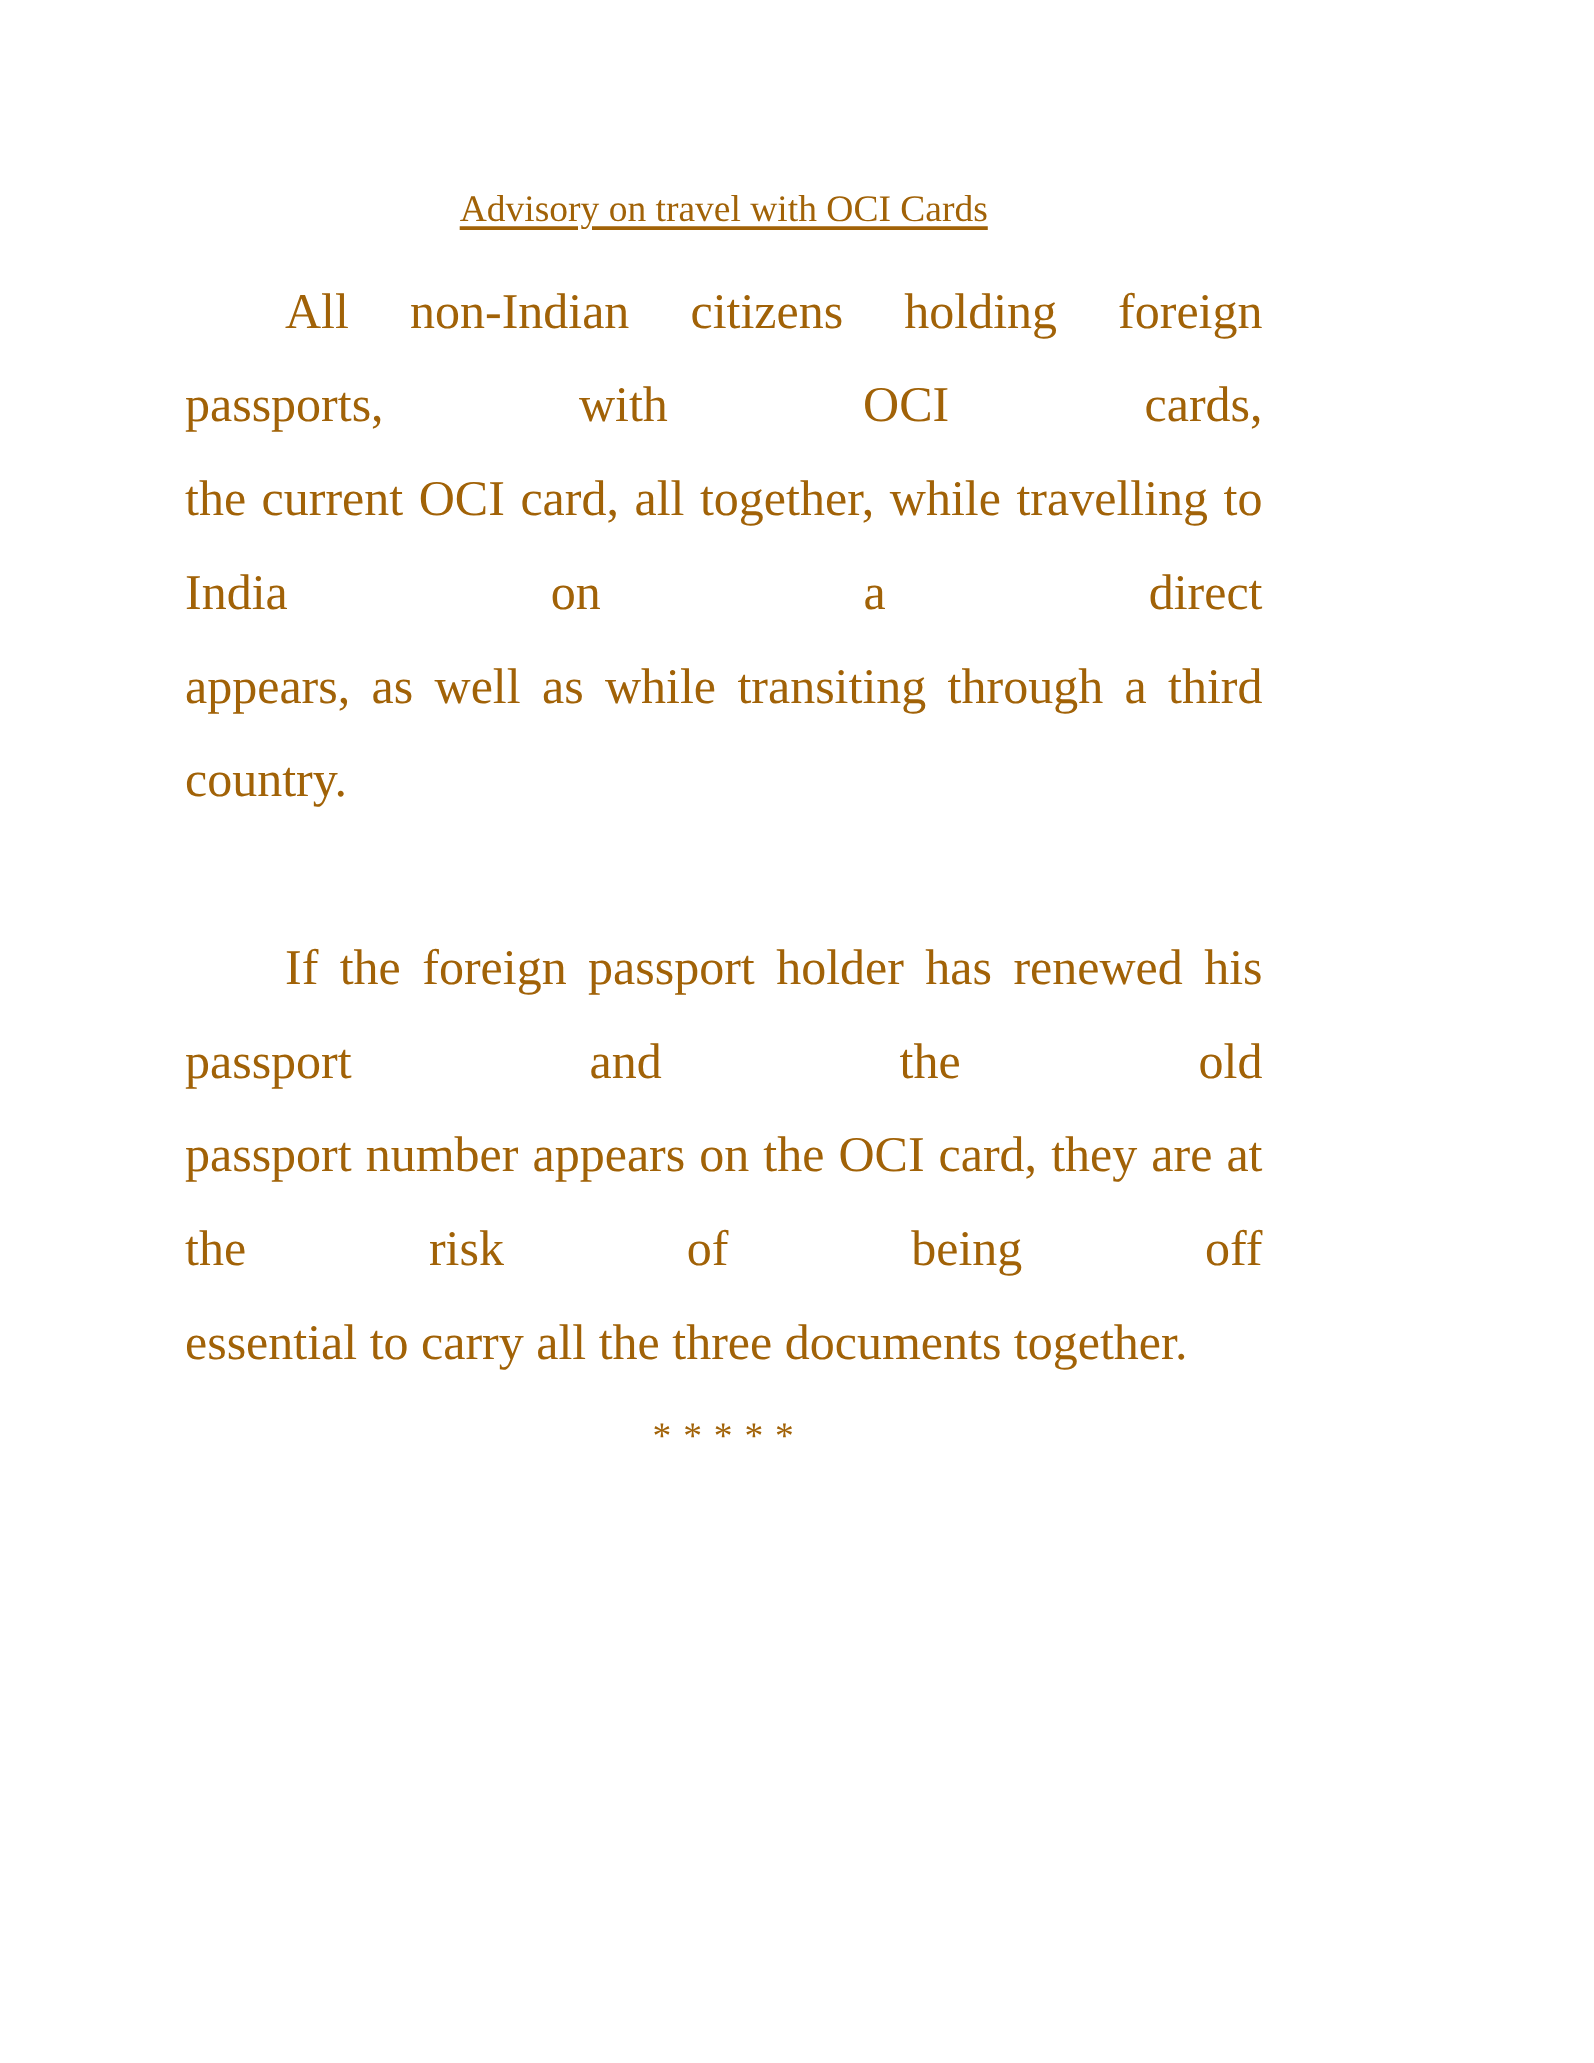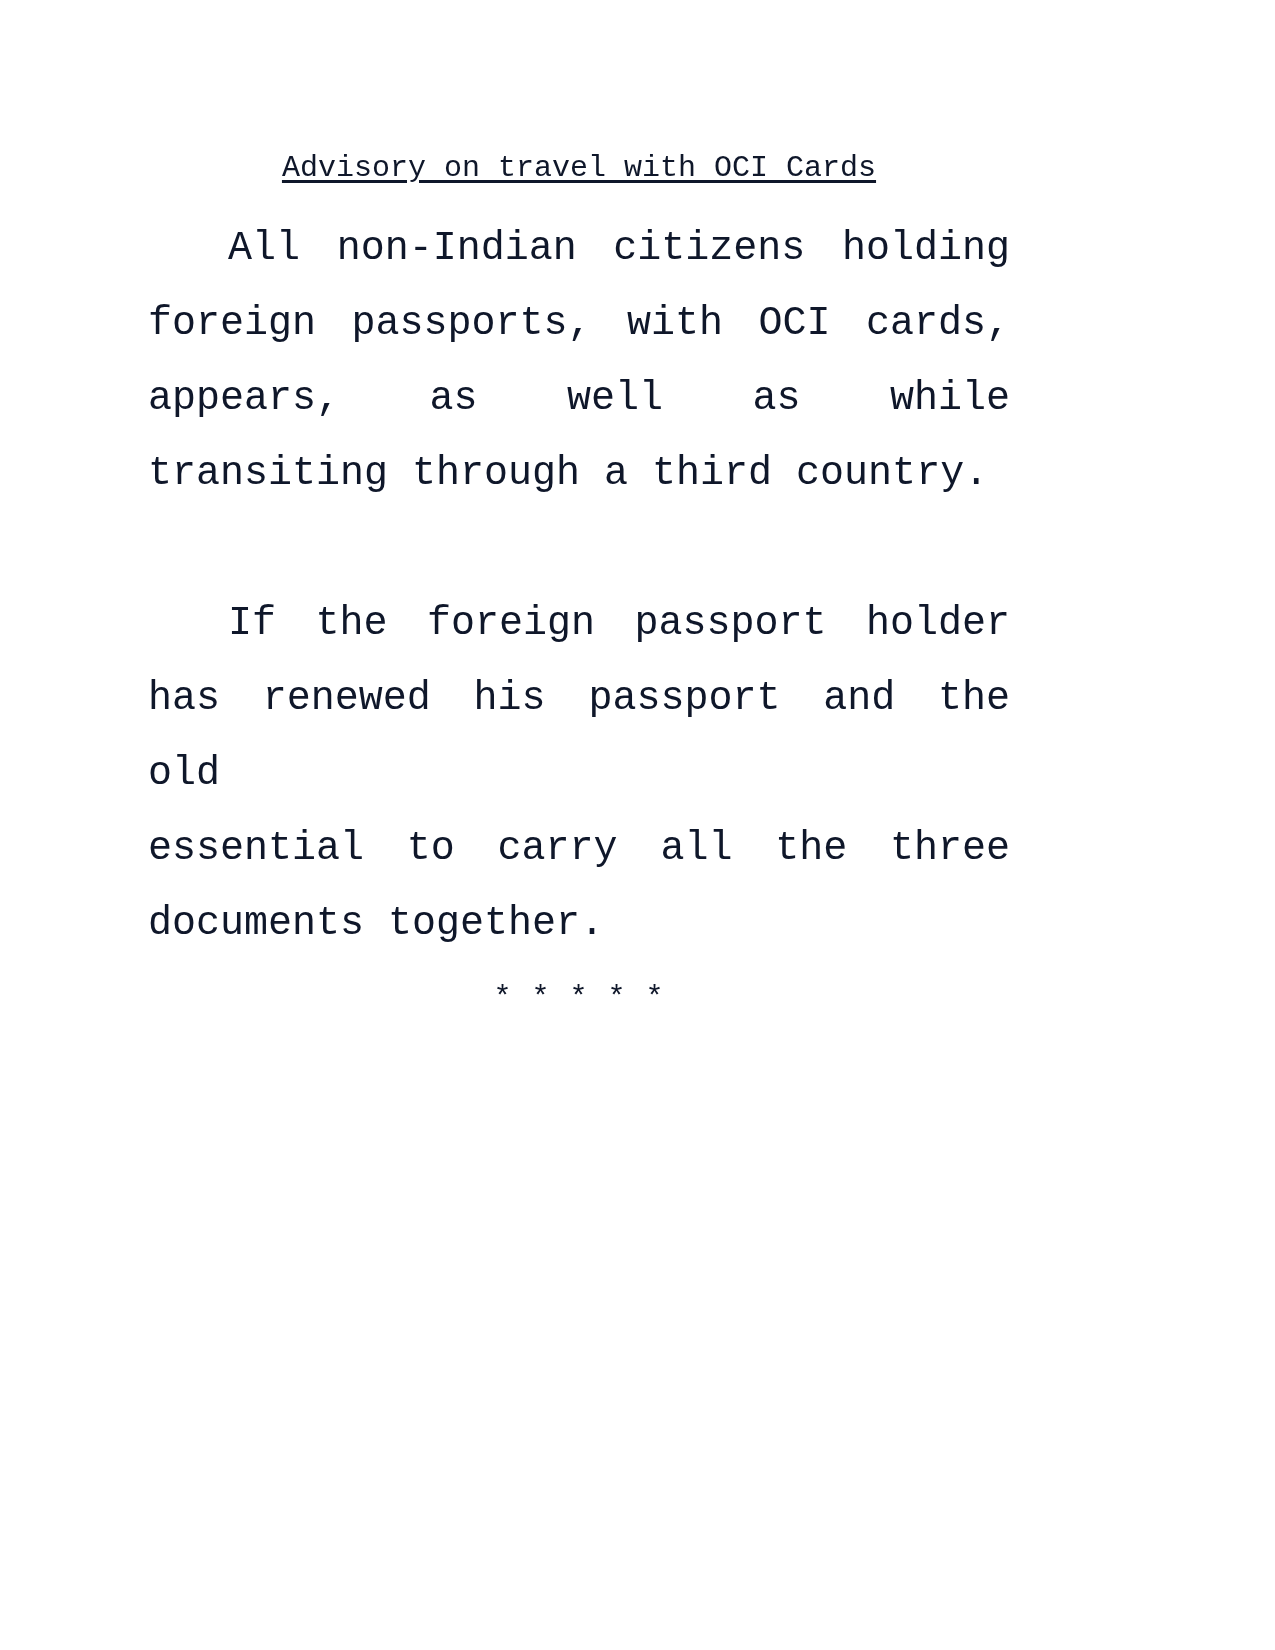--- a/index.html
+++ b/index.html
@@ -5,22 +5,22 @@
   html, body {
     margin: 0;
     padding: 0;
     background: #ffffff;
   }
   .page {
     position: relative;
     width: 1160px;
     height: 1650px;
     background: #ffffff;
-    color: #0f172a;
-    font-family: Liberation Mono, monospace;
+    color: #a16207;
+    font-family: Liberation Serif, serif;
     overflow: hidden;
   }
   .content {
     padding: 0 150px 0 148px; 
   }
   .title {
     margin: 0;
     padding-top: 150px;
     font-size: 30px;
     font-weight: 400;
@@ -68,24 +68,26 @@
   <div class="content">
 
     <h1 class="title">
       <span class="underlined">Advisory on travel with OCI Cards</span>
     </h1>
 
     <div>
 
     <div class="para p-first">
           <div class="line first">All non-Indian citizens holding foreign passports, with OCI cards,</div>
+          <div class="line">the current OCI card, all together, while travelling to India on a direct</div>
           <div class="line last">appears, as well as while transiting through a third country.</div>
         </div>
         <div class="para">
           <div class="line first">If the foreign passport holder has renewed his passport and the old</div>
+          <div class="line">passport number appears on the OCI card, they are at the risk of being off</div>
           <div class="line last">essential to carry all the three documents together.</div>
         </div>
       </div>
 
     <div class="end-mark">* * * * *</div>
 
   </div>
 </div>
 
 </body></html>

